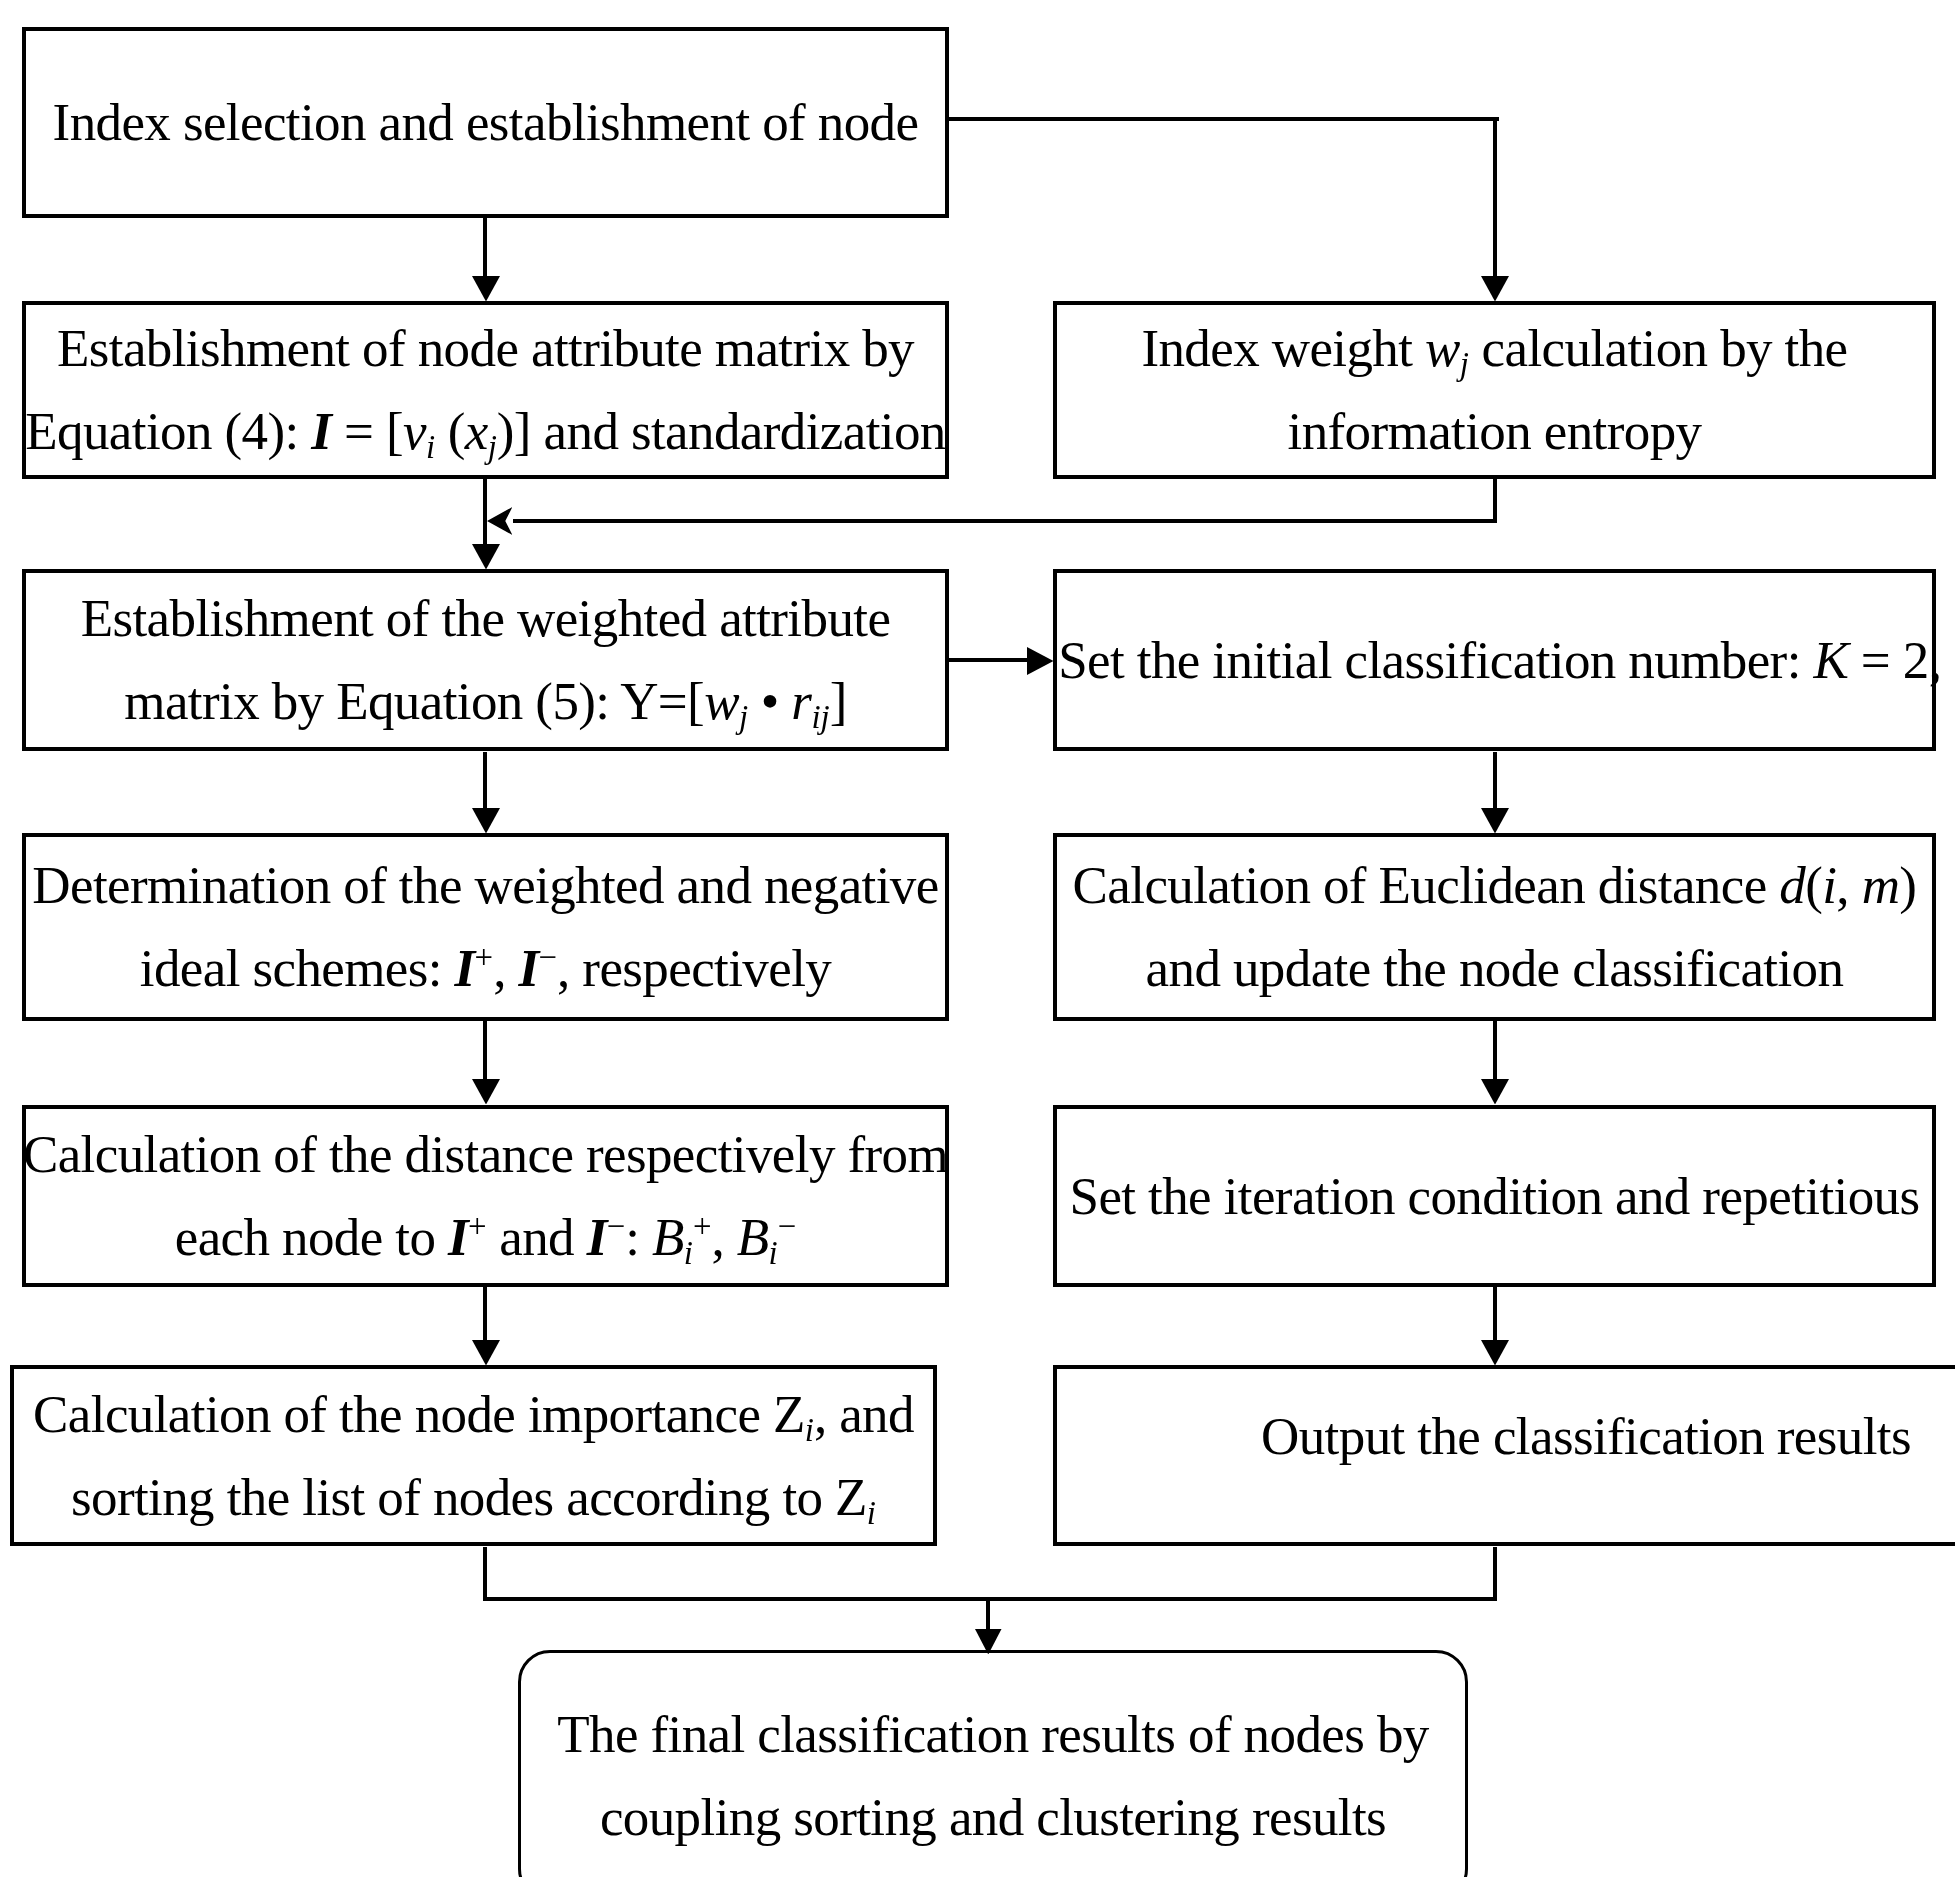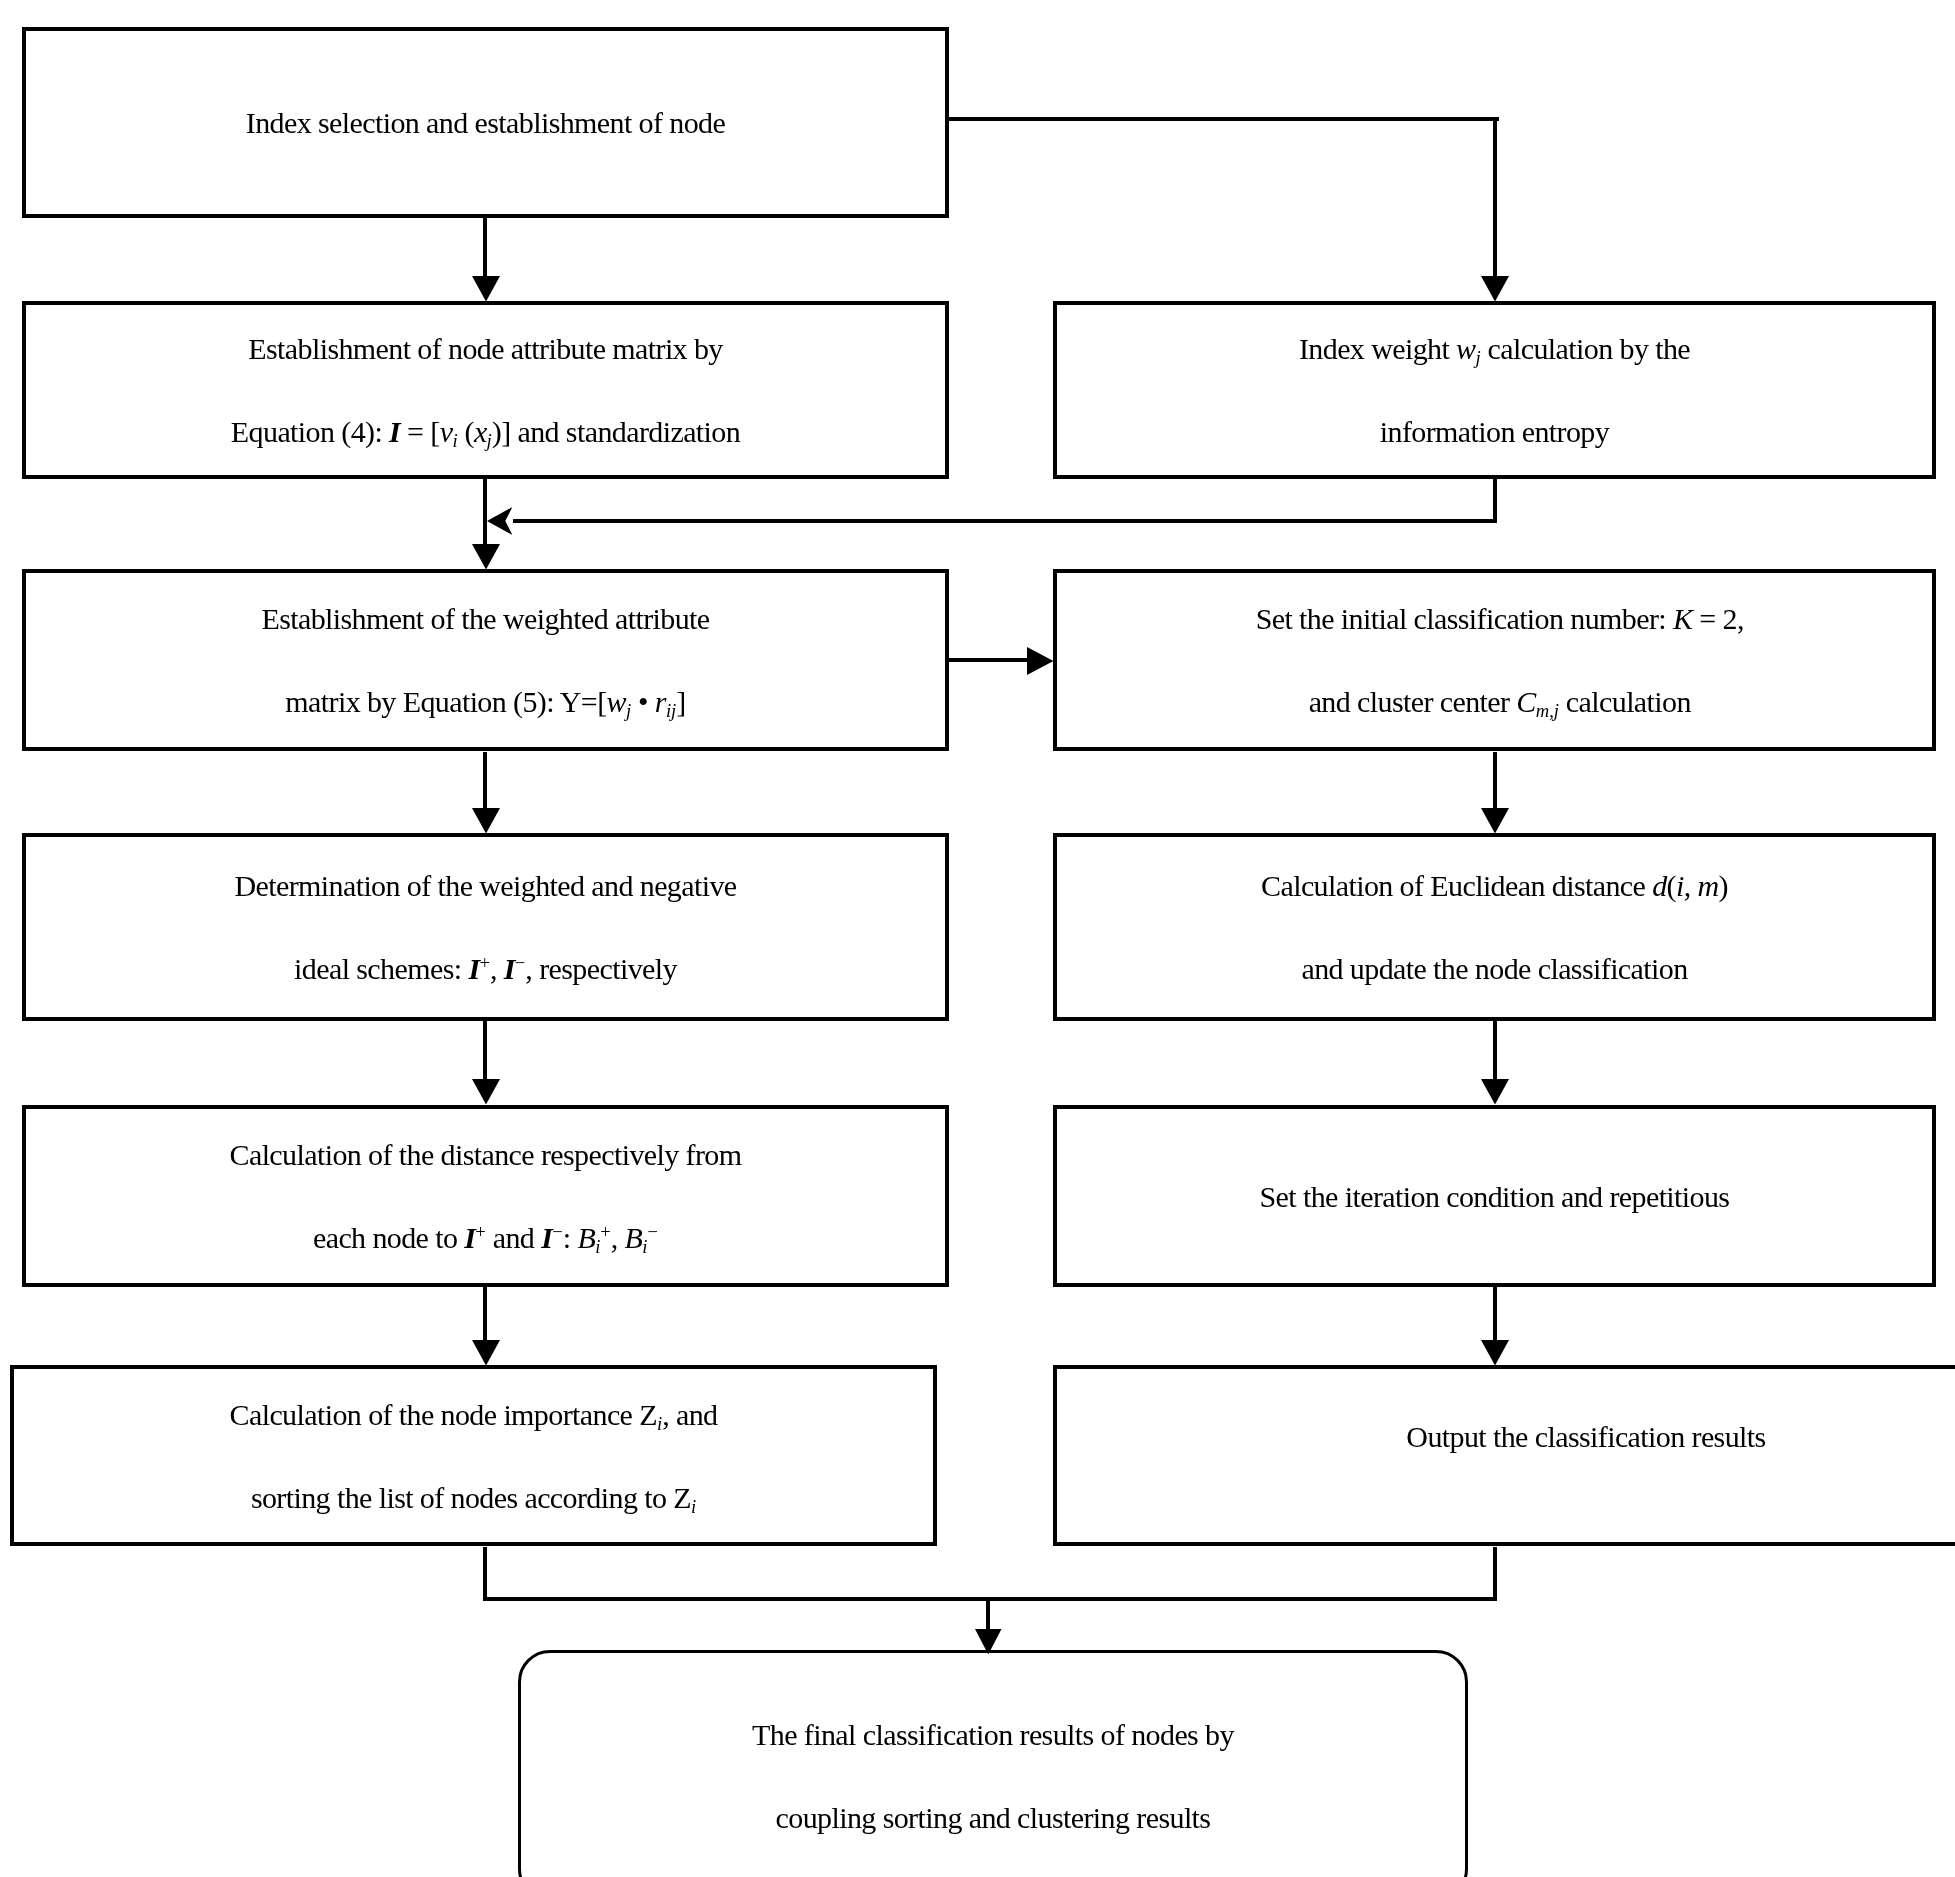--- a/index.html
+++ b/index.html
@@ -7,21 +7,21 @@
     position:relative;width:1955px;height:1878px;
     background:var(--background,#fff);
     font-family:"Liberation Serif","DejaVu Serif",serif;
     color:var(--text,#000);
   }
   .node{
     position:absolute;box-sizing:border-box;
     border:4.4px solid var(--line,#000);
     background:var(--background,#fff);
     display:flex;flex-direction:column;align-items:center;justify-content:center;
-    text-align:center;font-size:30px;line-height:83px;letter-spacing:-0.6px;
+    text-align:center;font-size:53px;line-height:83px;letter-spacing:-0.6px;
     padding:0 5.5px;
   }
   .node.rounded{border-radius:32px;border-width:3.9px;}
   .ln{white-space:nowrap;}
   .hline,.vline{position:absolute;background:var(--line,#000);}
   .arr{position:absolute;background:var(--line,#000);}
   .arr.down{clip-path:polygon(0 0,100% 0,50% 100%);}
   .arr.right{clip-path:polygon(0 0,100% 50%,0 100%);}
   .arr.left-stealth{clip-path:polygon(0 50%,100% 0,72% 50%,100% 100%);}
   .i{font-style:italic;}
@@ -48,21 +48,20 @@
     <div class="ln"><span>information entropy</span></div>
   </div>
 
   <div class="node" style="left:22px;top:569px;width:927px;height:182px;">
     <div class="ln"><span>Establishment of the weighted attribute</span></div>
     <div class="ln"><span>matrix by Equation (5): Y=[</span><span class="i">w</span><span class="i sub">j</span><span> • </span><span class="i">r</span><span class="i sub">ij</span><span>]</span></div>
   </div>
 
   <div class="node" style="left:1053px;top:569px;width:883px;height:182px;padding-left:16px;">
     <div class="ln"><span>Set the initial classification number: </span><span class="i">K</span><span> = 2,</span></div>
-    <div class="ln"><span>and cluster center </span><span class="i">C</span><span class="i sub">m,j</span><span> calculation</span></div>
   </div>
 
   <div class="node" style="left:22px;top:833px;width:927px;height:188px;">
     <div class="ln"><span>Determination of the weighted and negative</span></div>
     <div class="ln"><span>ideal schemes: </span><span class="b i">I</span><span class="sup">+</span><span>, </span><span class="b i">I</span><span class="sup">−</span><span>, respectively</span></div>
   </div>
 
   <div class="node" style="left:1053px;top:833px;width:883px;height:188px;">
     <div class="ln"><span>Calculation of Euclidean distance </span><span class="i">d</span><span>(</span><span class="i">i</span><span>, </span><span class="i">m</span><span>)</span></div>
     <div class="ln"><span>and update the node classification</span></div>

